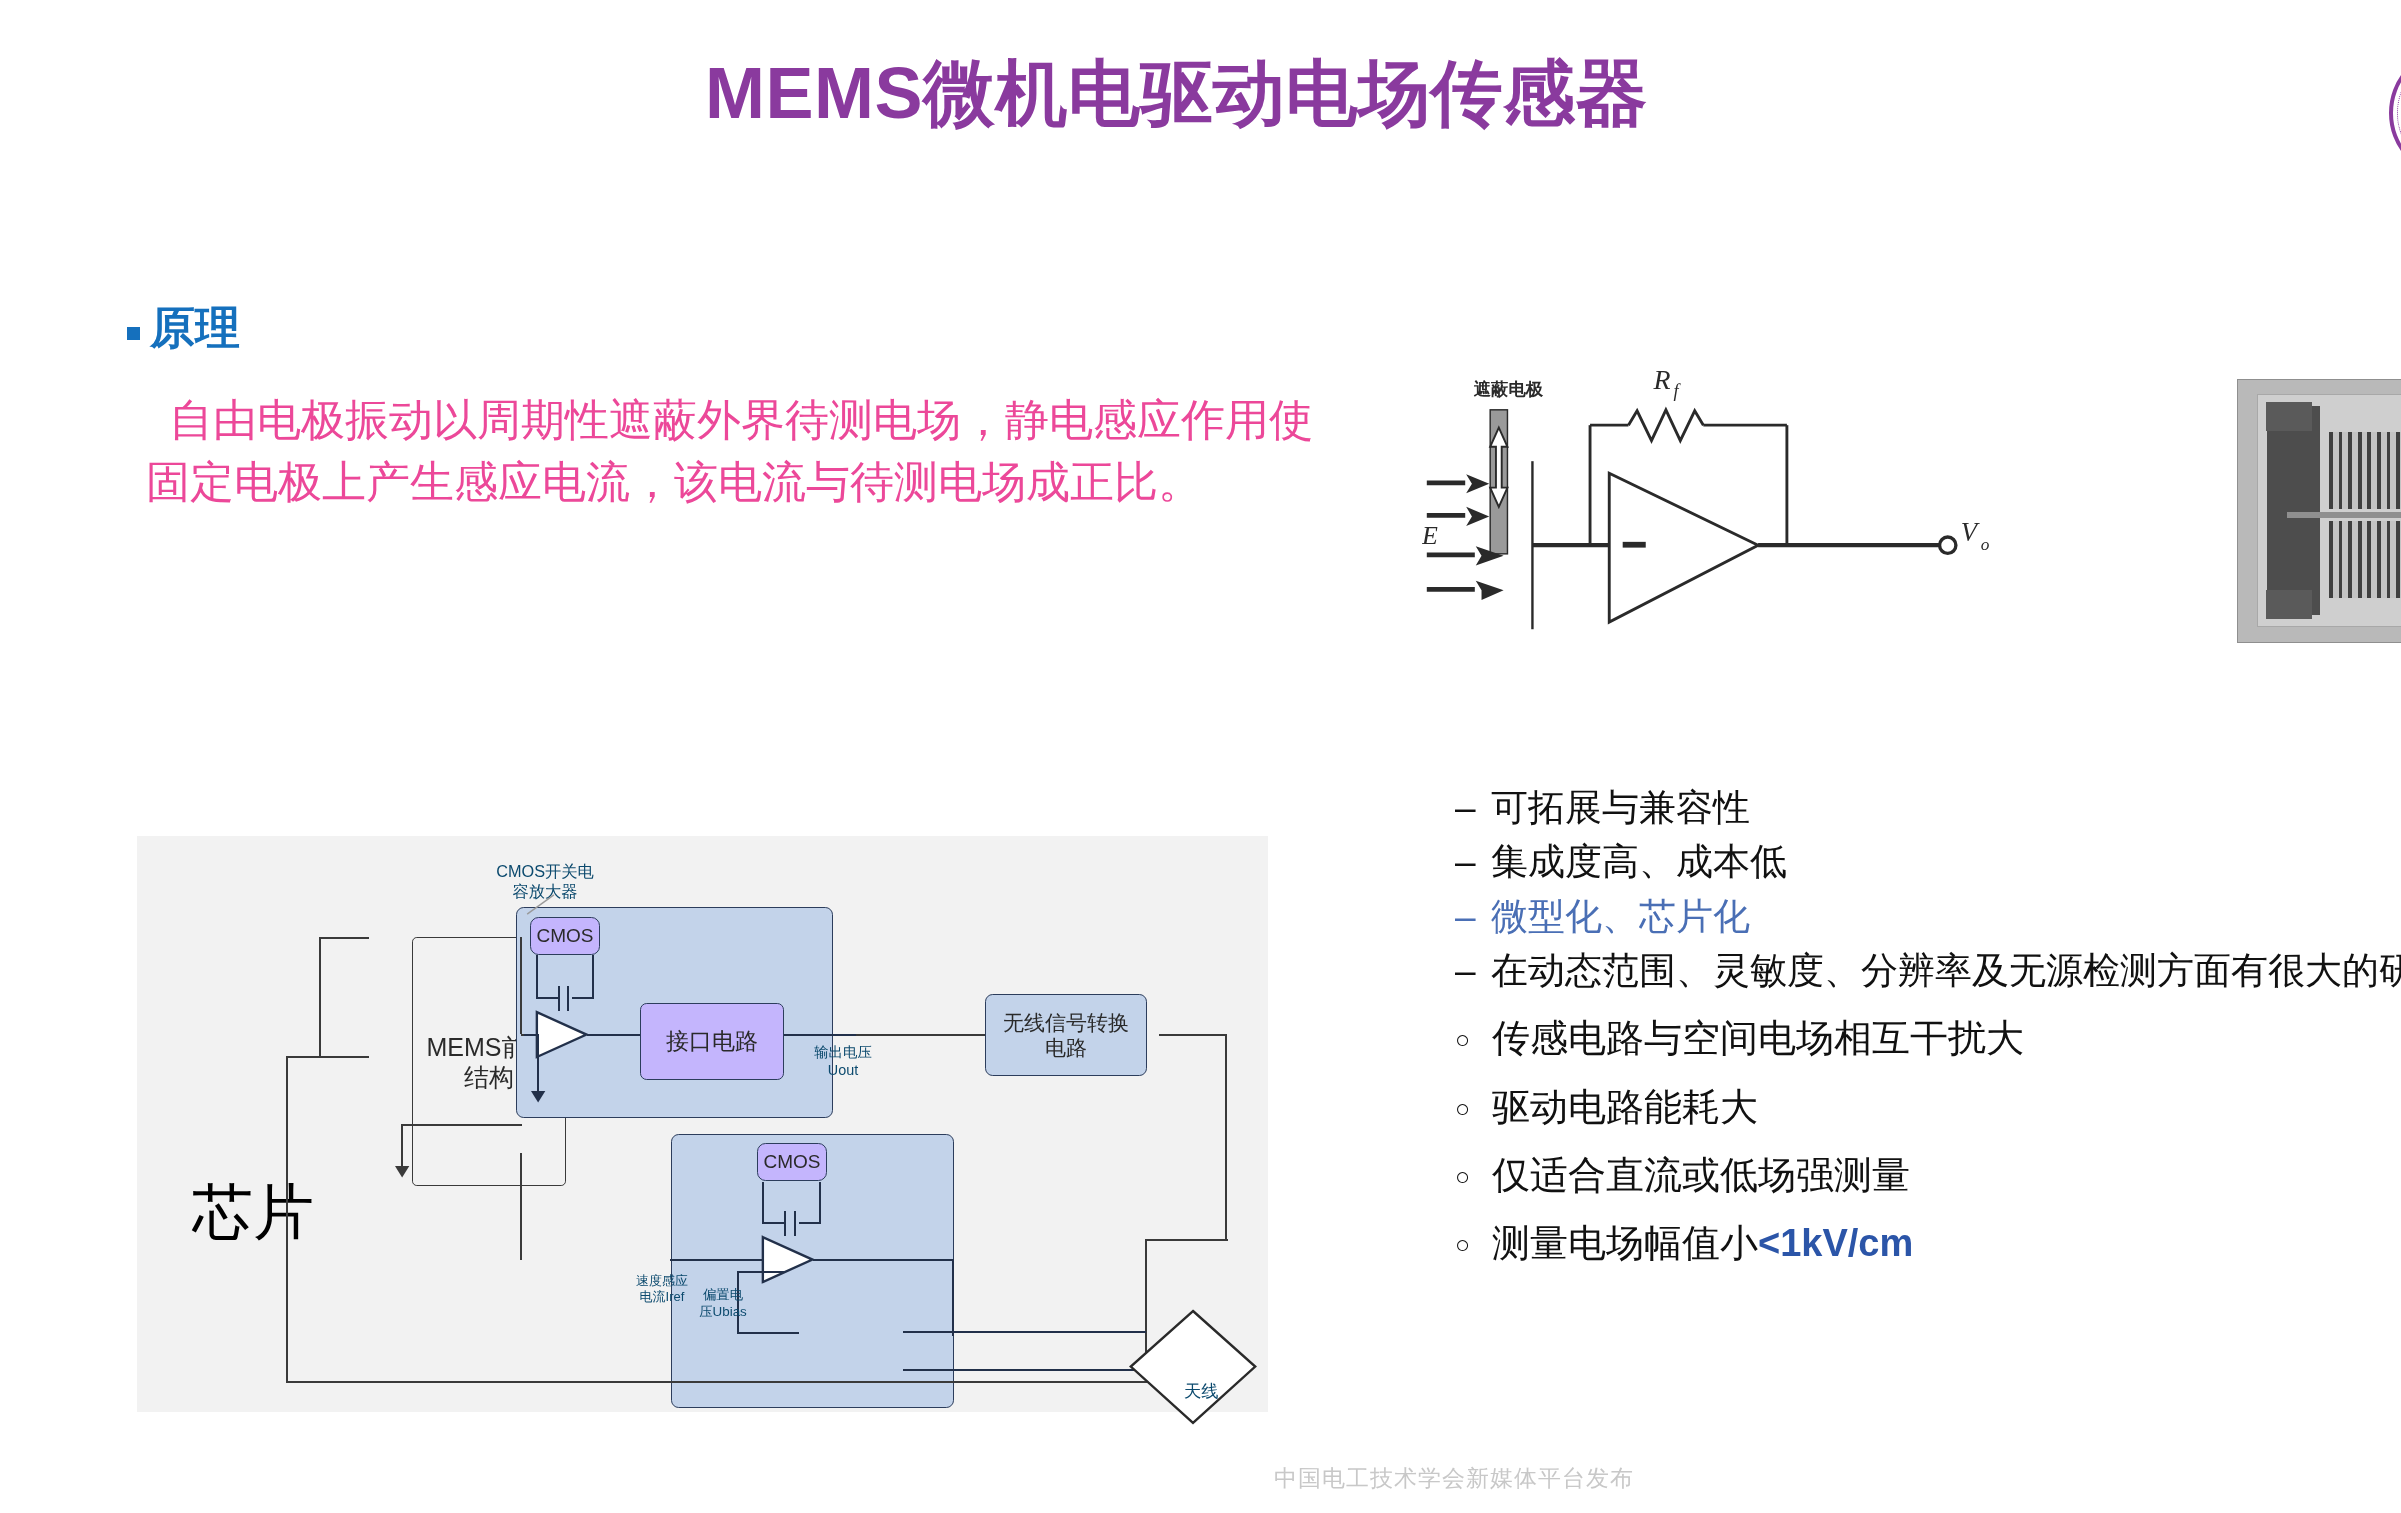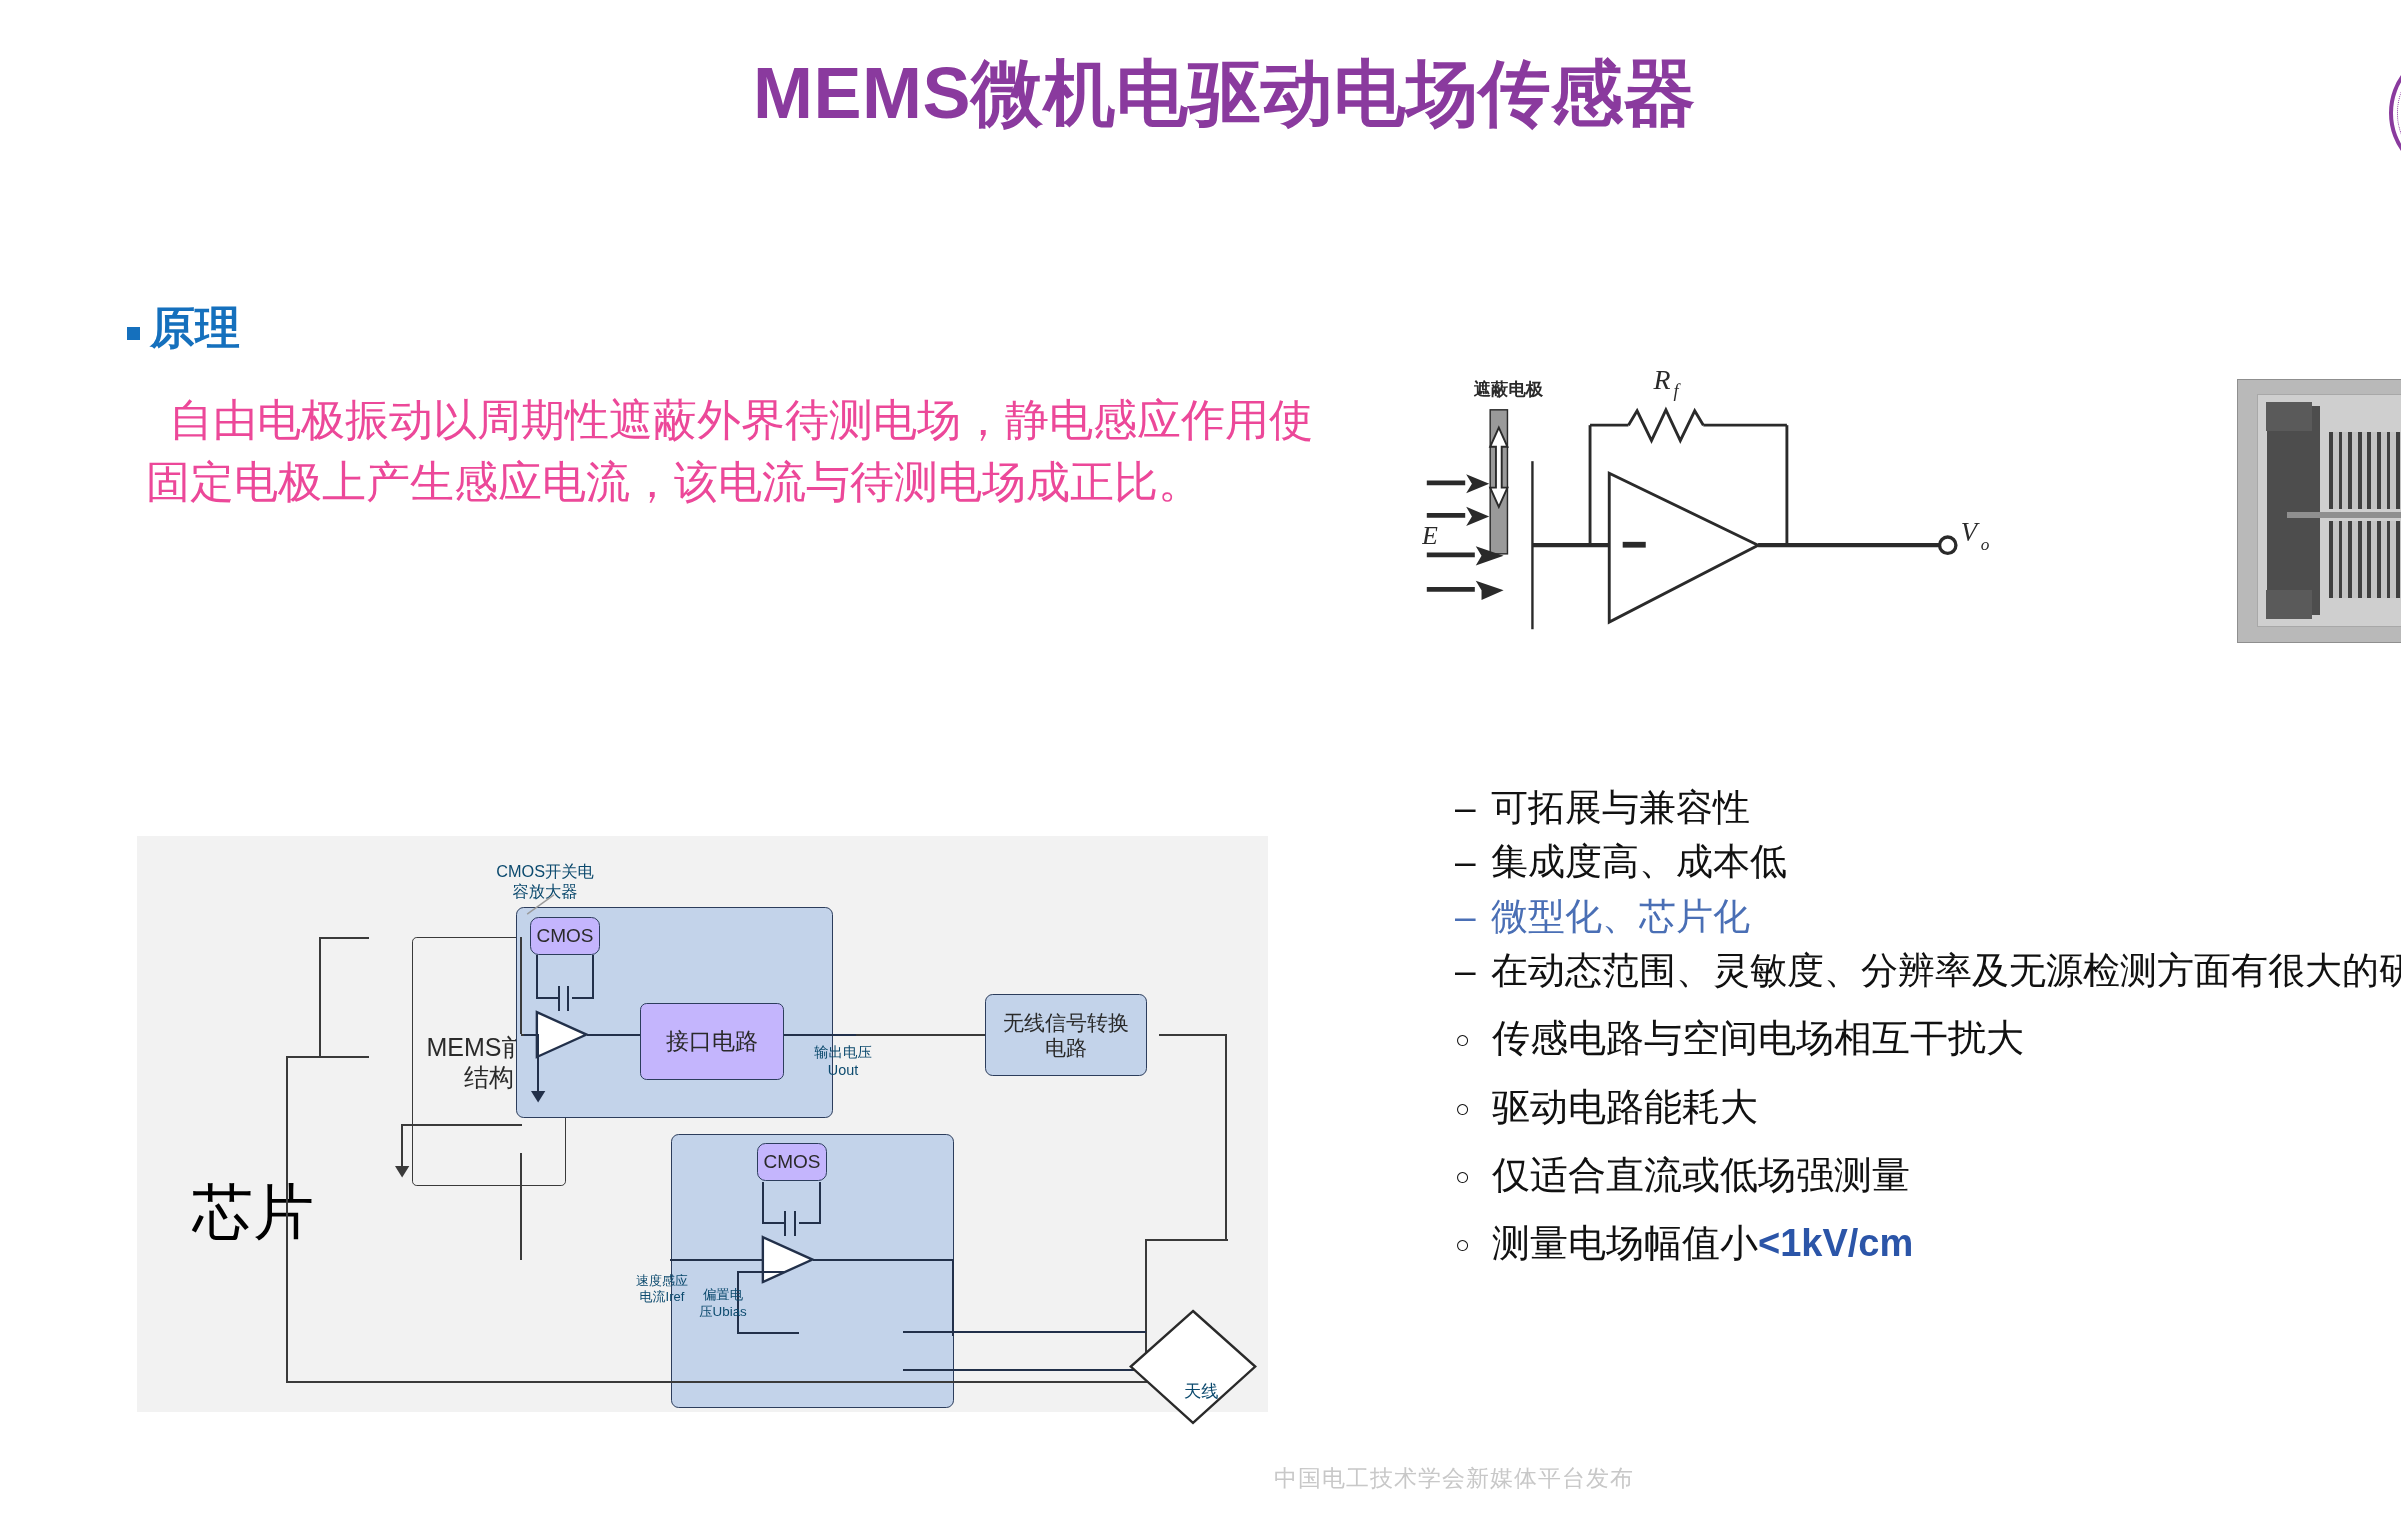--- a/index.html
+++ b/index.html
@@ -21,21 +21,20 @@
   #title {
     position: absolute;
     left: 0; top: 46px;
     width: 2353px;
     text-align: center;
     font-size: 72px;
     font-weight: bold;
     color: #8A3A9E;
     letter-spacing: 0.5px;
     white-space: nowrap;
-    padding-left: 48px;
   }
 
   
   #logo {
     position: absolute;
     left: 2389px; top: 41px;
     width: 480px; height: 144px;
     display: flex; align-items: center; gap: 21px;
   }
   .seal {

